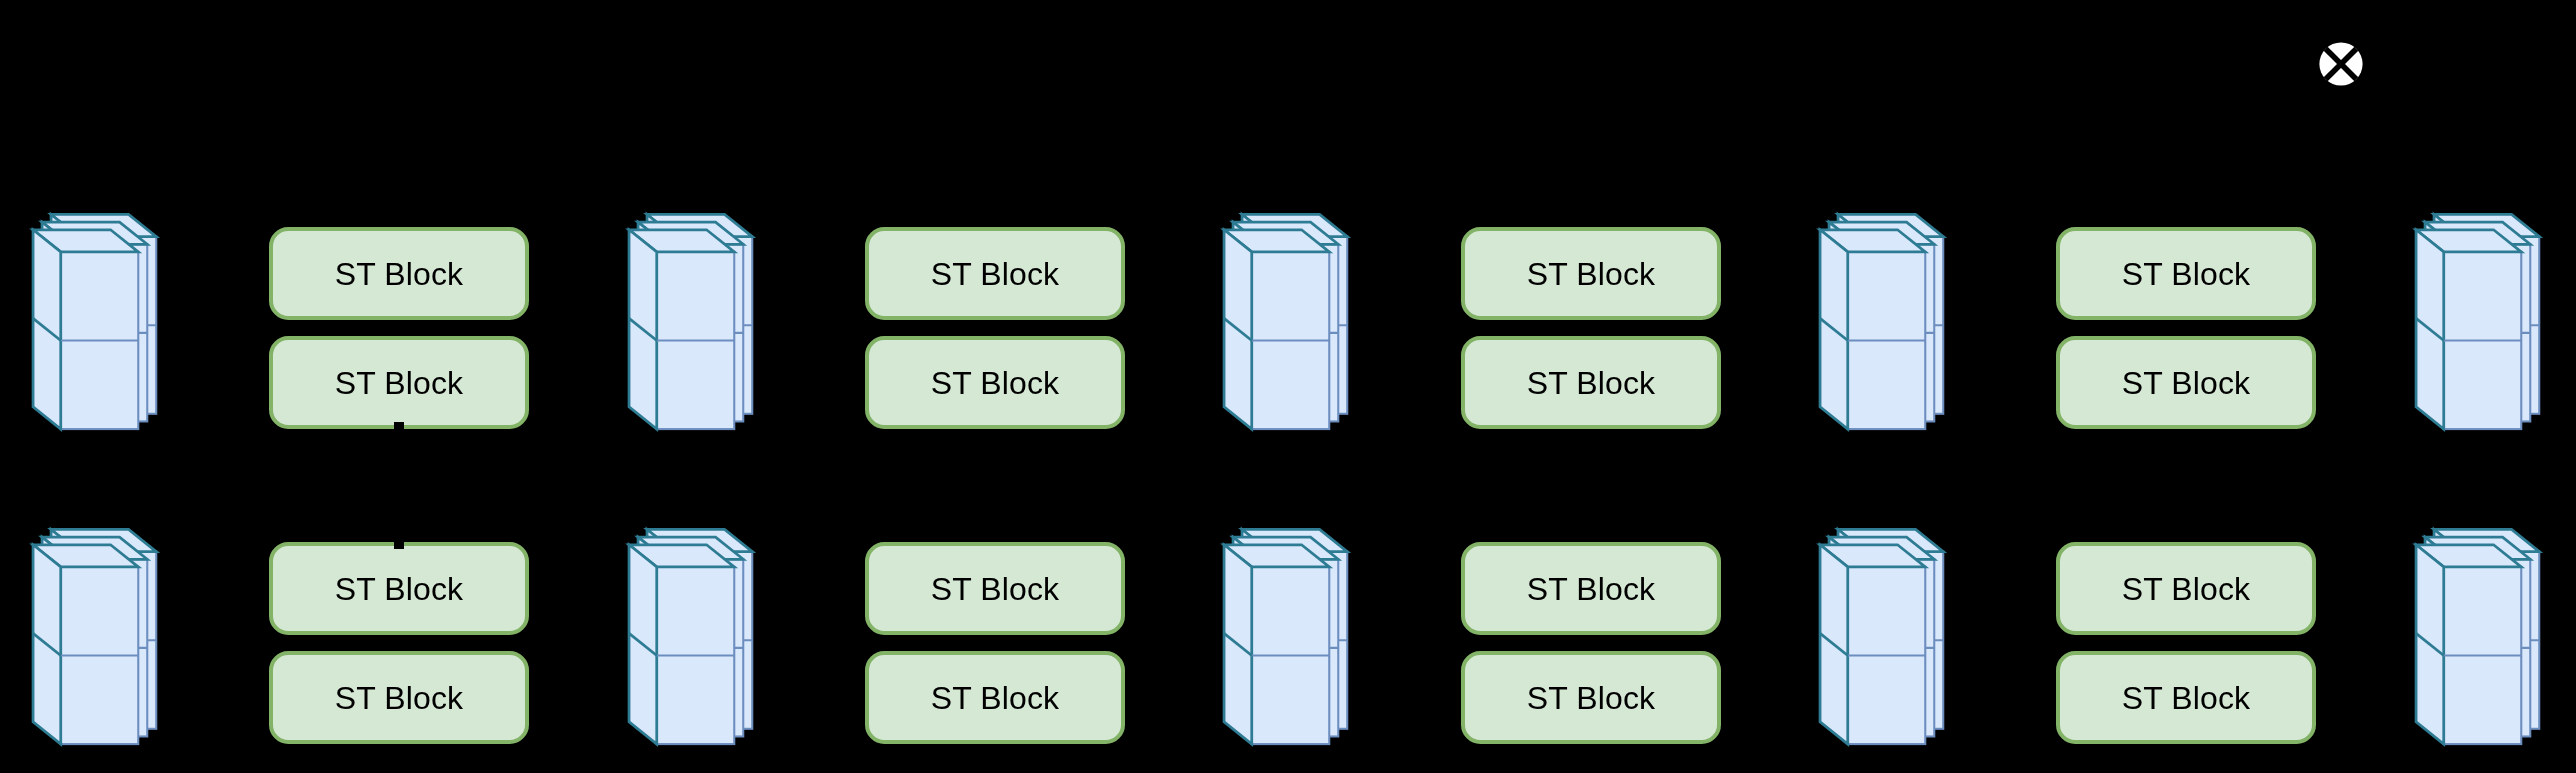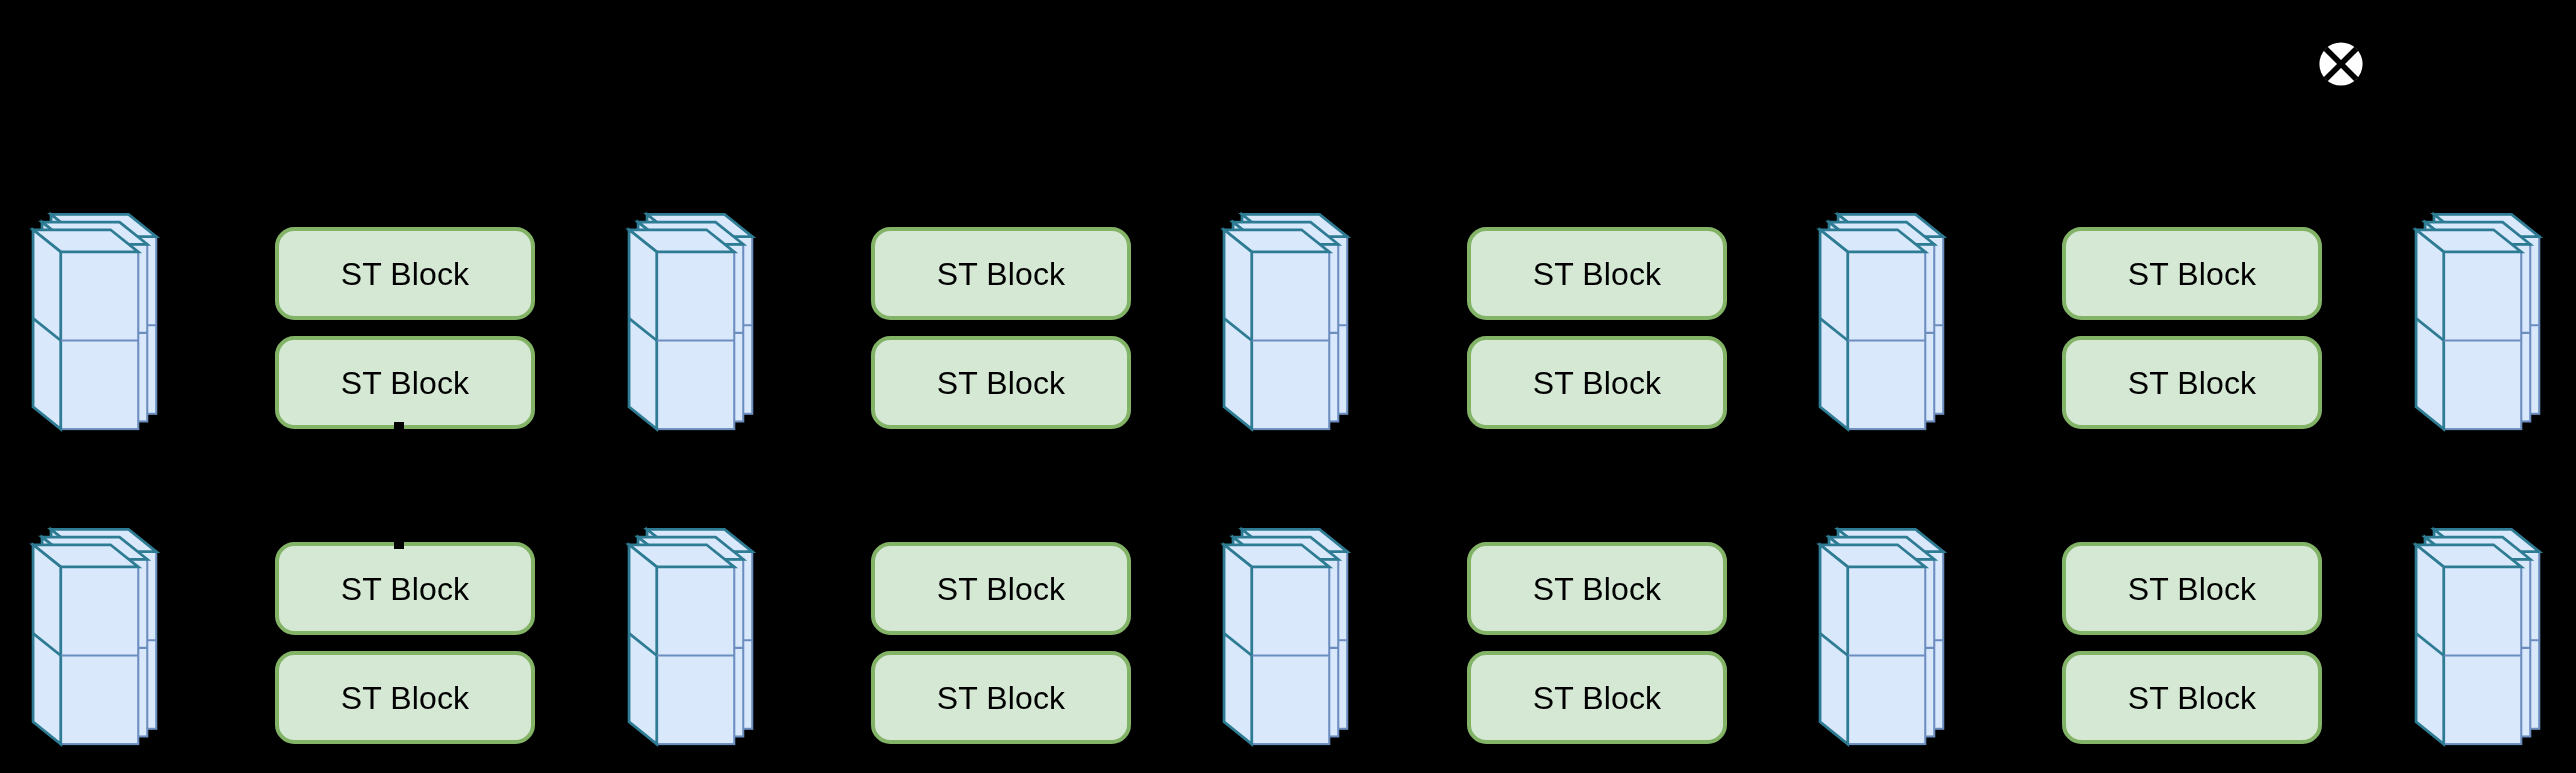--- a/index.html
+++ b/index.html
@@ -27,21 +27,21 @@
     display: block;
     overflow: visible;
   }
 
   
   .block-group {
     position: absolute;
   }
   .st-block {
     position: absolute;
-    left: 6px;
+    left: 0;
     box-sizing: border-box;
     background: #d5e8d4;
     border: 4.1px solid #82b366;
     border-radius: 19.3px;
     display: flex;
     align-items: center;
     justify-content: center;
     color: #000000;
     font-size: 32px;
     letter-spacing: 0.1px;

